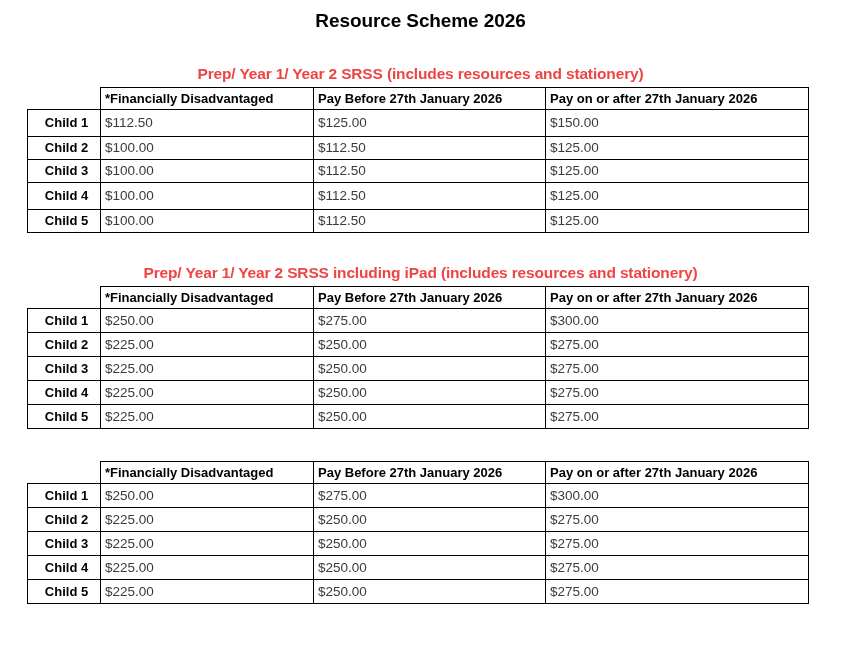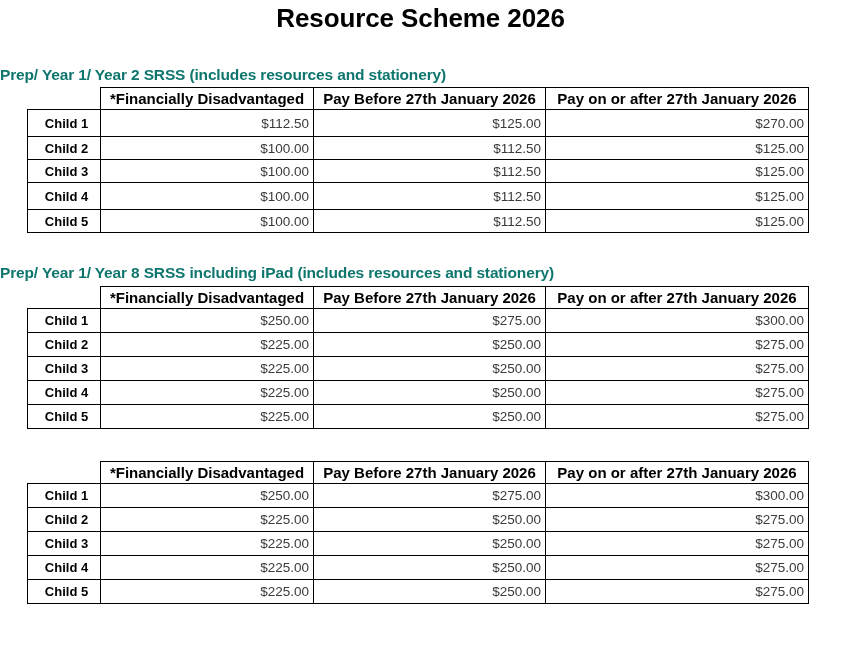--- a/index.html
+++ b/index.html
@@ -16,78 +16,78 @@
     position: relative;
   }
   .page {
     width: 841px;
     height: 658px;
     position: relative;
     box-sizing: border-box;
   }
   .doc-title {
     text-align: center;
-    font-size: 26px;
+    font-size: 19px;
     font-weight: bold;
     letter-spacing: -0.1px;
     margin: 0;
-    padding-top: 4px;
+    padding-top: 11px;
     line-height: 1.1;
     color: #000;
   }
   .section {
     margin: 0;
     padding: 0;
   }
   .section-title {
-    text-align: left;
+    text-align: center;
     font-size: 15.5px;
     font-weight: bold;
     line-height: 1.15;
     margin: 0;
     padding: 0;
-    color: #0f766e;
+    color: #ef4444;
     letter-spacing: -0.15px;
   }
   table.fee-table {
     border-collapse: collapse;
     table-layout: fixed;
     margin-left: 27px;
     width: 781px;
     background: #ffffff;
   }
   table.fee-table td,
   table.fee-table th {
     border: 1px solid #000000;
     font-size: 13px;
     color: #000;
     padding: 0 4px;
     overflow: hidden;
     white-space: nowrap;
   }
   table.fee-table th {
     font-weight: bold;
-    text-align: center;
+    text-align: left;
     height: 21px;
     line-height: 21px;
-    font-size: 15px;
+    font-size: 13px;
     margin-left: 20px;
   }
   table.fee-table th.corner-cell {
     border-top-color: #ffffff;
     border-left-color: #ffffff;
   }
   table.fee-table td.row-label {
     font-weight: bold;
     text-align: center;
     padding-left: 9px;
     font-size: 13px;
   }
   table.fee-table td.amount {
-    text-align: right;
+    text-align: left;
     font-weight: normal;
     color: #3a3a3a;
     font-size: 13.5px;
   }
   
   col.c-label { width: 73px; }
   col.c-fin   { width: 213px; }
   col.c-before{ width: 232px; }
   col.c-after { width: 263px; }
 
@@ -126,21 +126,21 @@
           <th>*Financially Disadvantaged</th>
           <th>Pay Before 27th January 2026</th>
           <th>Pay on or after 27th January 2026</th>
         </tr>
       </thead>
       <tbody>
         <tr class="r-tall">
           <td class="row-label">Child 1</td>
           <td class="amount">$112.50</td>
           <td class="amount">$125.00</td>
-          <td class="amount">$270.00</td>
+          <td class="amount">$150.00</td>
         </tr>
         <tr class="r-short">
           <td class="row-label">Child 2</td>
           <td class="amount">$100.00</td>
           <td class="amount">$112.50</td>
           <td class="amount">$125.00</td>
         </tr>
         <tr class="r-short">
           <td class="row-label">Child 3</td>
           <td class="amount">$100.00</td>
@@ -157,21 +157,21 @@
           <td class="row-label">Child 5</td>
           <td class="amount">$100.00</td>
           <td class="amount">$112.50</td>
           <td class="amount">$125.00</td>
         </tr>
       </tbody>
     </table>
   </div>
 
   <div class="section" id="section-2">
-    <div class="section-title">Prep/ Year 1/ Year 8 SRSS including iPad (includes resources and stationery)</div>
+    <div class="section-title">Prep/ Year 1/ Year 2 SRSS including iPad (includes resources and stationery)</div>
     <table class="fee-table" id="table-2">
       <colgroup>
         <col class="c-label">
           <col class="c-fin">
           <col class="c-before">
           <col class="c-after">
       </colgroup>
       <thead>
         <tr>
           <th class="corner-cell"></th>

